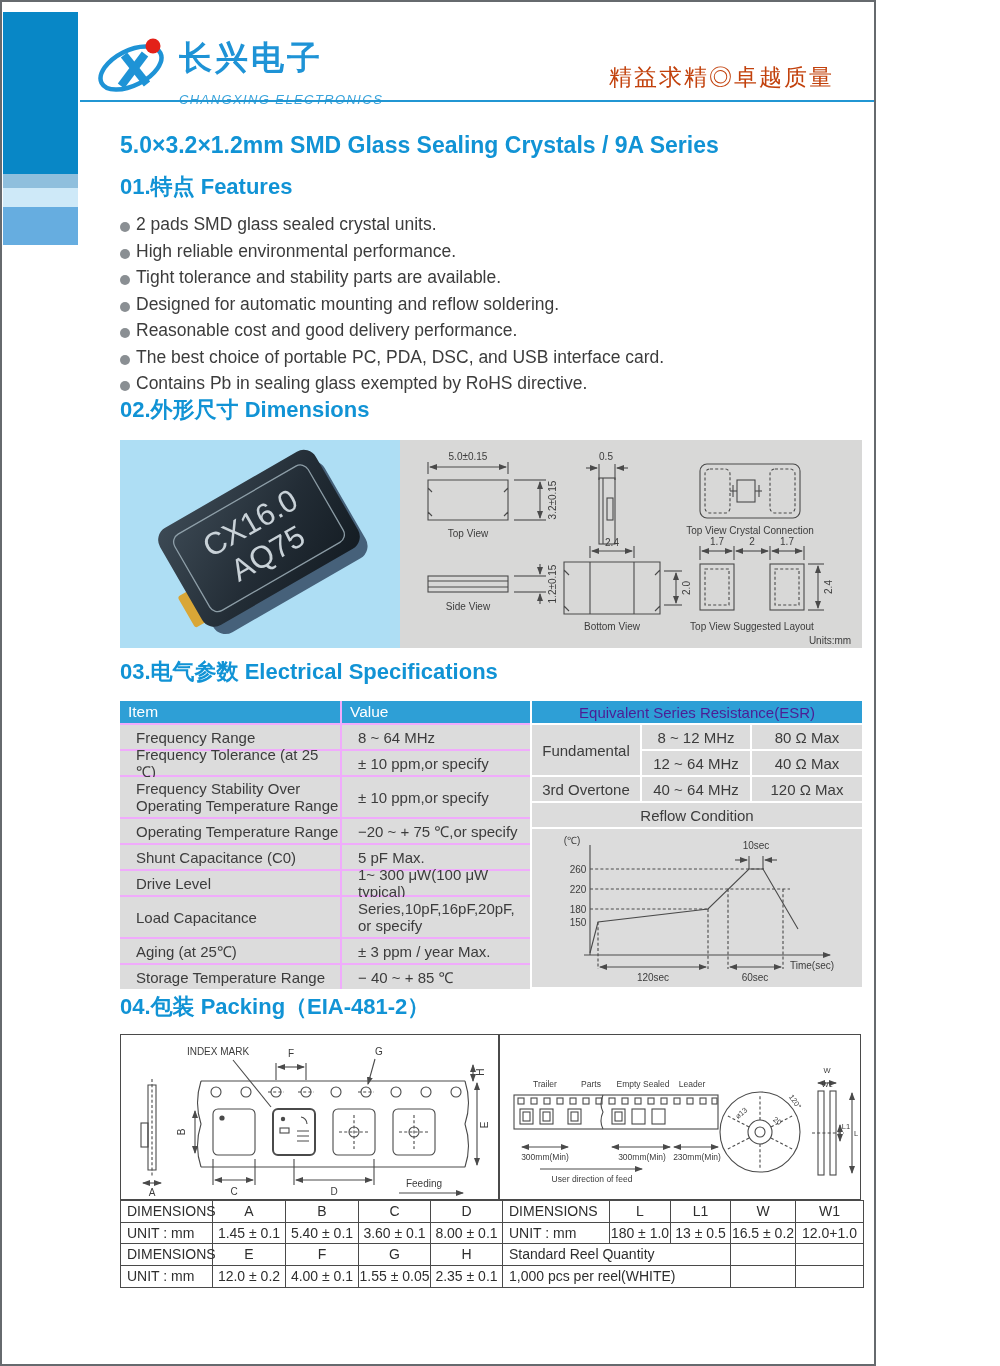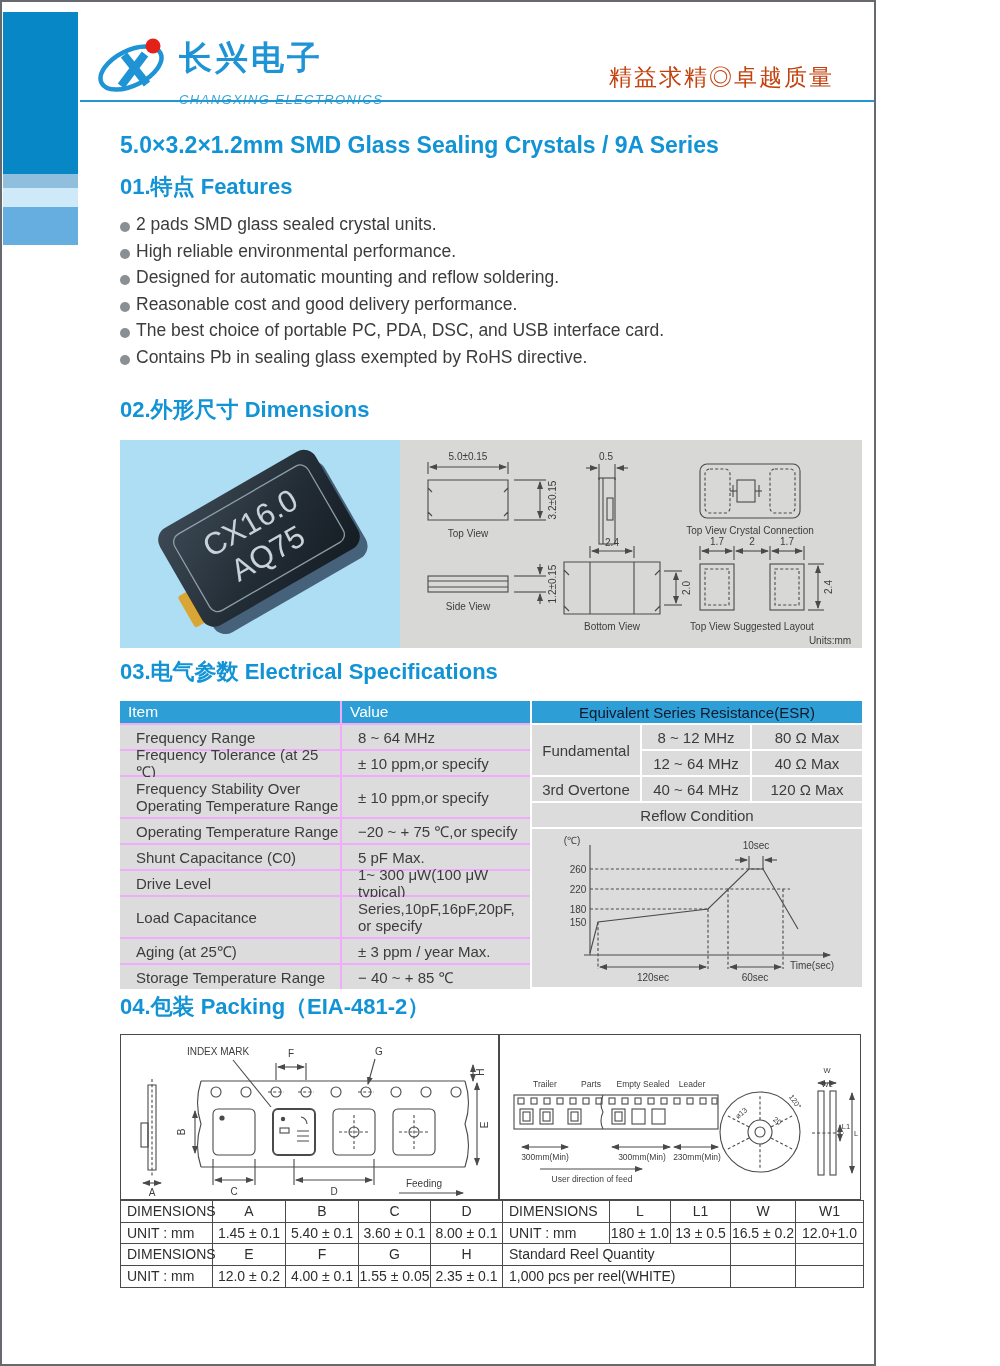--- a/index.html
+++ b/index.html
@@ -30,21 +30,21 @@
   .dimfig .bluepane{width:280px;height:208px;background:#AEDEF4;}
   .dimfig .graypane{width:462px;height:208px;background:#D8D8D7;}
   .sec-elec{position:absolute;left:118px;top:655px;}
   .elec-wrap{display:flex;margin-top:14px;gap:2px;}
   .spec-left{display:grid;grid-template-columns:220px 188px;
      grid-template-rows:22px 24px 24px 40px 24px 24px 24px 40px 24px 24px;gap:2px;background:#f0abfc;width:410px;}
   .th{background:#2E9FD6;color:#fff;font-size:15.5px;display:flex;align-items:center;padding-left:8px;}
   .td{background:#DCDCDC;color:#3C3C3C;font-size:15px;display:flex;align-items:center;padding-left:16px;line-height:17px;}
   .elec-right{width:330px;}
   .esr{display:grid;grid-template-columns:108px 108px 110px;grid-template-rows:22px 24px 24px 24px;gap:2px;background:#fff;}
-  .esr .hd{grid-column:1/4;background:#2E9FD6;color:#0f172a;font-size:15px;display:flex;align-items:center;justify-content:center;}
+  .esr .hd{grid-column:1/4;background:#2E9FD6;color:#4c1d95;font-size:15px;display:flex;align-items:center;justify-content:center;}
   .esr .c{background:#DCDCDC;font-size:15px;display:flex;align-items:center;justify-content:center;color:#3C3C3C;}
   .esr .fund{grid-row:2/4;}
   .reflow-row{margin-top:2px;height:24px;background:#DCDCDC;display:flex;align-items:center;justify-content:center;font-size:15px;color:#3C3C3C;}
   .reflow-chart{margin-top:2px;height:158px;background:#DCDCDC;}
   .sec-pack{position:absolute;left:118px;top:990px;}
   .packfig{position:relative;margin-top:12px;width:739px;height:164px;border:1.5px solid #4a4a4a;background:#fff;}
   .packfig .divider{position:absolute;left:377px;top:0;bottom:0;width:1.5px;background:#4a4a4a;}
   .packfig .psvg-l{position:absolute;left:0;top:0;}
   .packfig .psvg-r{position:absolute;left:379px;top:0;}
   .dimtab{display:grid;grid-template-columns:92px 73px 73px 72px 72px 107px 61px 60px 65px 67px;
@@ -96,20 +96,24 @@
   <div class="sec-features">
     <h2 class="sec">01.特点 Features</h2>
     <ul class="feat-list">
       <li>
           <span class="dot"></span>
           <span>2 pads SMD glass sealed crystal units.</span>
         </li>
       <li>
           <span class="dot"></span>
           <span>High reliable environmental performance.</span>
+        </li>
+      <li>
+          <span class="dot"></span>
+          <span>Tight tolerance and stability parts are available.</span>
         </li>
       <li>
           <span class="dot"></span>
           <span>Designed for automatic mounting and reflow soldering.</span>
         </li>
       <li>
           <span class="dot"></span>
           <span>Reasonable cost and good delivery performance.</span>
         </li>
       <li>

